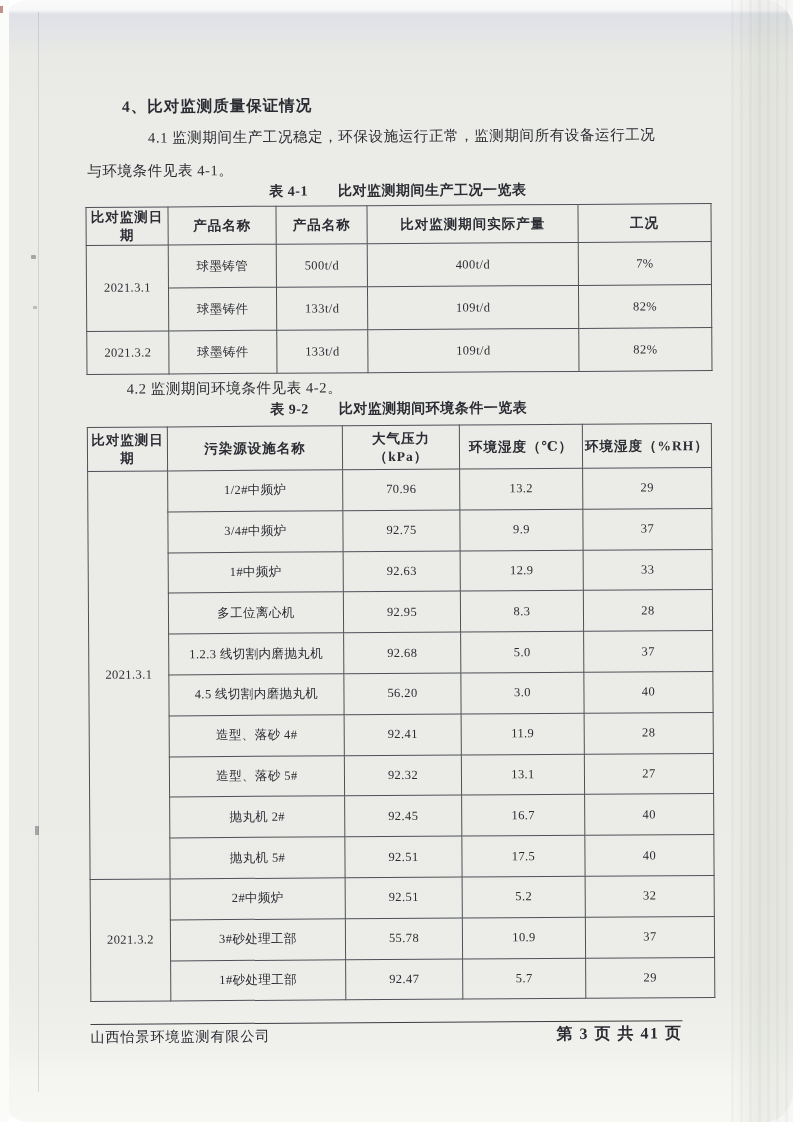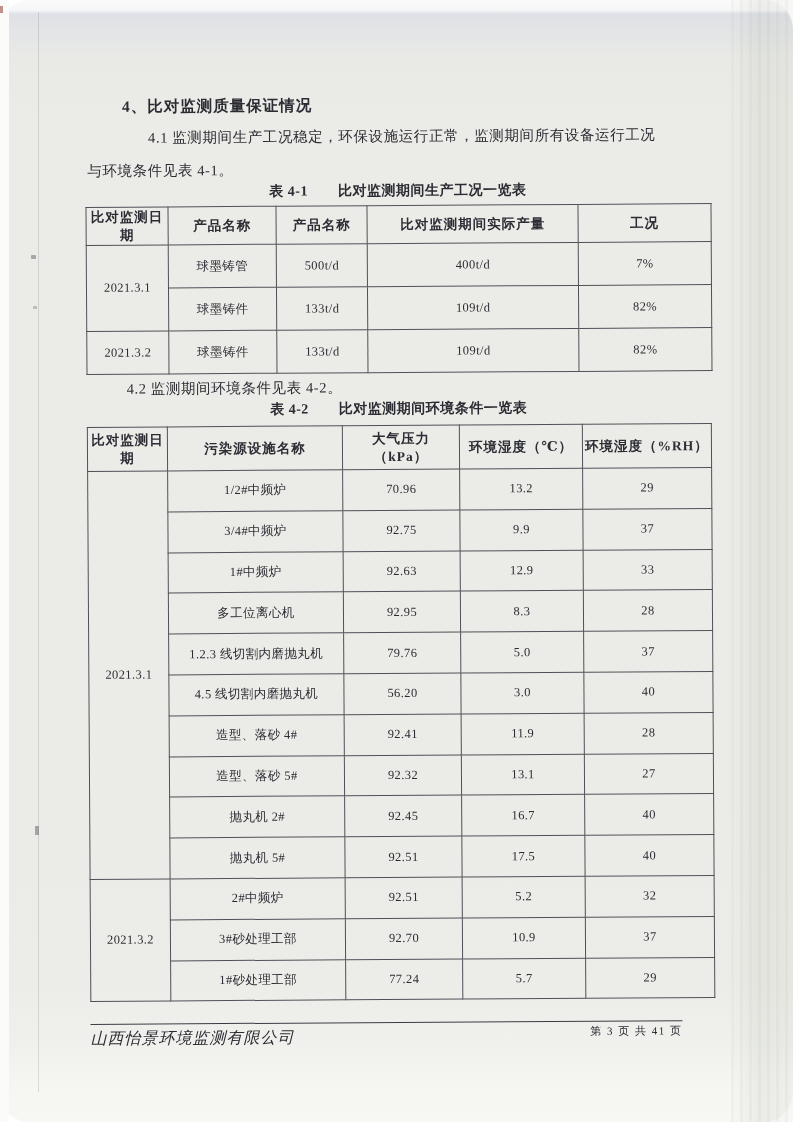--- a/index.html
+++ b/index.html
@@ -62,22 +62,22 @@
   .t1 tr.head{height:38px;}
   .t1 tr.r{height:43px;}
   .t2{left:88px;top:425px;width:624px;}
   .t2 tr.head{height:44px;}
   .t2 tr.r{height:40.8px;}
   .t2 th{font-size:13px;}
 
   .footer{position:absolute;left:88px;top:1022px;width:592px;}
   .footer-line{border-top:1.5px solid #3a3c42;width:100%;}
   .footer-row{display:flex;justify-content:space-between;margin-top:4px;}
-  .footer-company{font-size:16px;letter-spacing:1px;font-style:italic;}
-  .footer-page{font-size:11px;letter-spacing:1.5px;margin-top:-2px;}
+  .footer-company{font-size:14px;letter-spacing:1px;}
+  .footer-page{font-size:16px;letter-spacing:1.5px;margin-top:-2px;font-weight:bold;}
 </style>
 </head>
 <body>
 
 <div class="scan">
   <div class="left-strip"></div>
   <div class="right-band"></div>
   <div class="vline"></div>
   <div class="speck s1"></div>
   <div class="speck s2"></div>
@@ -131,21 +131,21 @@
           <td>133t/d</td>
           <td>109t/d</td>
           <td>82%</td>
         </tr>
       </tbody>
     </table>
 
     <div class="para p42">4.2 监测期间环境条件见表 4-2。</div>
 
     <div class="caption cap2">
-      <span>表 4-2</span>
+      <span>表 9-2</span>
       <span>比对监测期间环境条件一览表</span>
     </div>
 
     <table class="t t2">
       <colgroup>
           <col style="width:80px">
           <col style="width:175px">
           <col style="width:117px">
           <col style="width:123px">
           <col style="width:129px">
@@ -178,21 +178,21 @@
           <td>33</td>
         </tr>
         <tr class="r">
           <td>多工位离心机</td>
           <td>92.95</td>
           <td>8.3</td>
           <td>28</td>
         </tr>
         <tr class="r">
           <td>1.2.3 线切割内磨抛丸机</td>
-          <td>79.76</td>
+          <td>92.68</td>
           <td>5.0</td>
           <td>37</td>
         </tr>
         <tr class="r">
           <td>4.5 线切割内磨抛丸机</td>
           <td>56.20</td>
           <td>3.0</td>
           <td>40</td>
         </tr>
         <tr class="r">
@@ -221,27 +221,27 @@
         </tr>
         <tr class="r">
           <td rowspan="3">2021.3.2</td>
           <td>2#中频炉</td>
           <td>92.51</td>
           <td>5.2</td>
           <td>32</td>
         </tr>
         <tr class="r">
           <td>3#砂处理工部</td>
-          <td>92.70</td>
+          <td>55.78</td>
           <td>10.9</td>
           <td>37</td>
         </tr>
         <tr class="r">
           <td>1#砂处理工部</td>
-          <td>77.24</td>
+          <td>92.47</td>
           <td>5.7</td>
           <td>29</td>
         </tr>
       </tbody>
     </table>
 
     <div class="footer">
       <div class="footer-line"></div>
       <div class="footer-row">
         <span class="footer-company">山西怡景环境监测有限公司</span>

